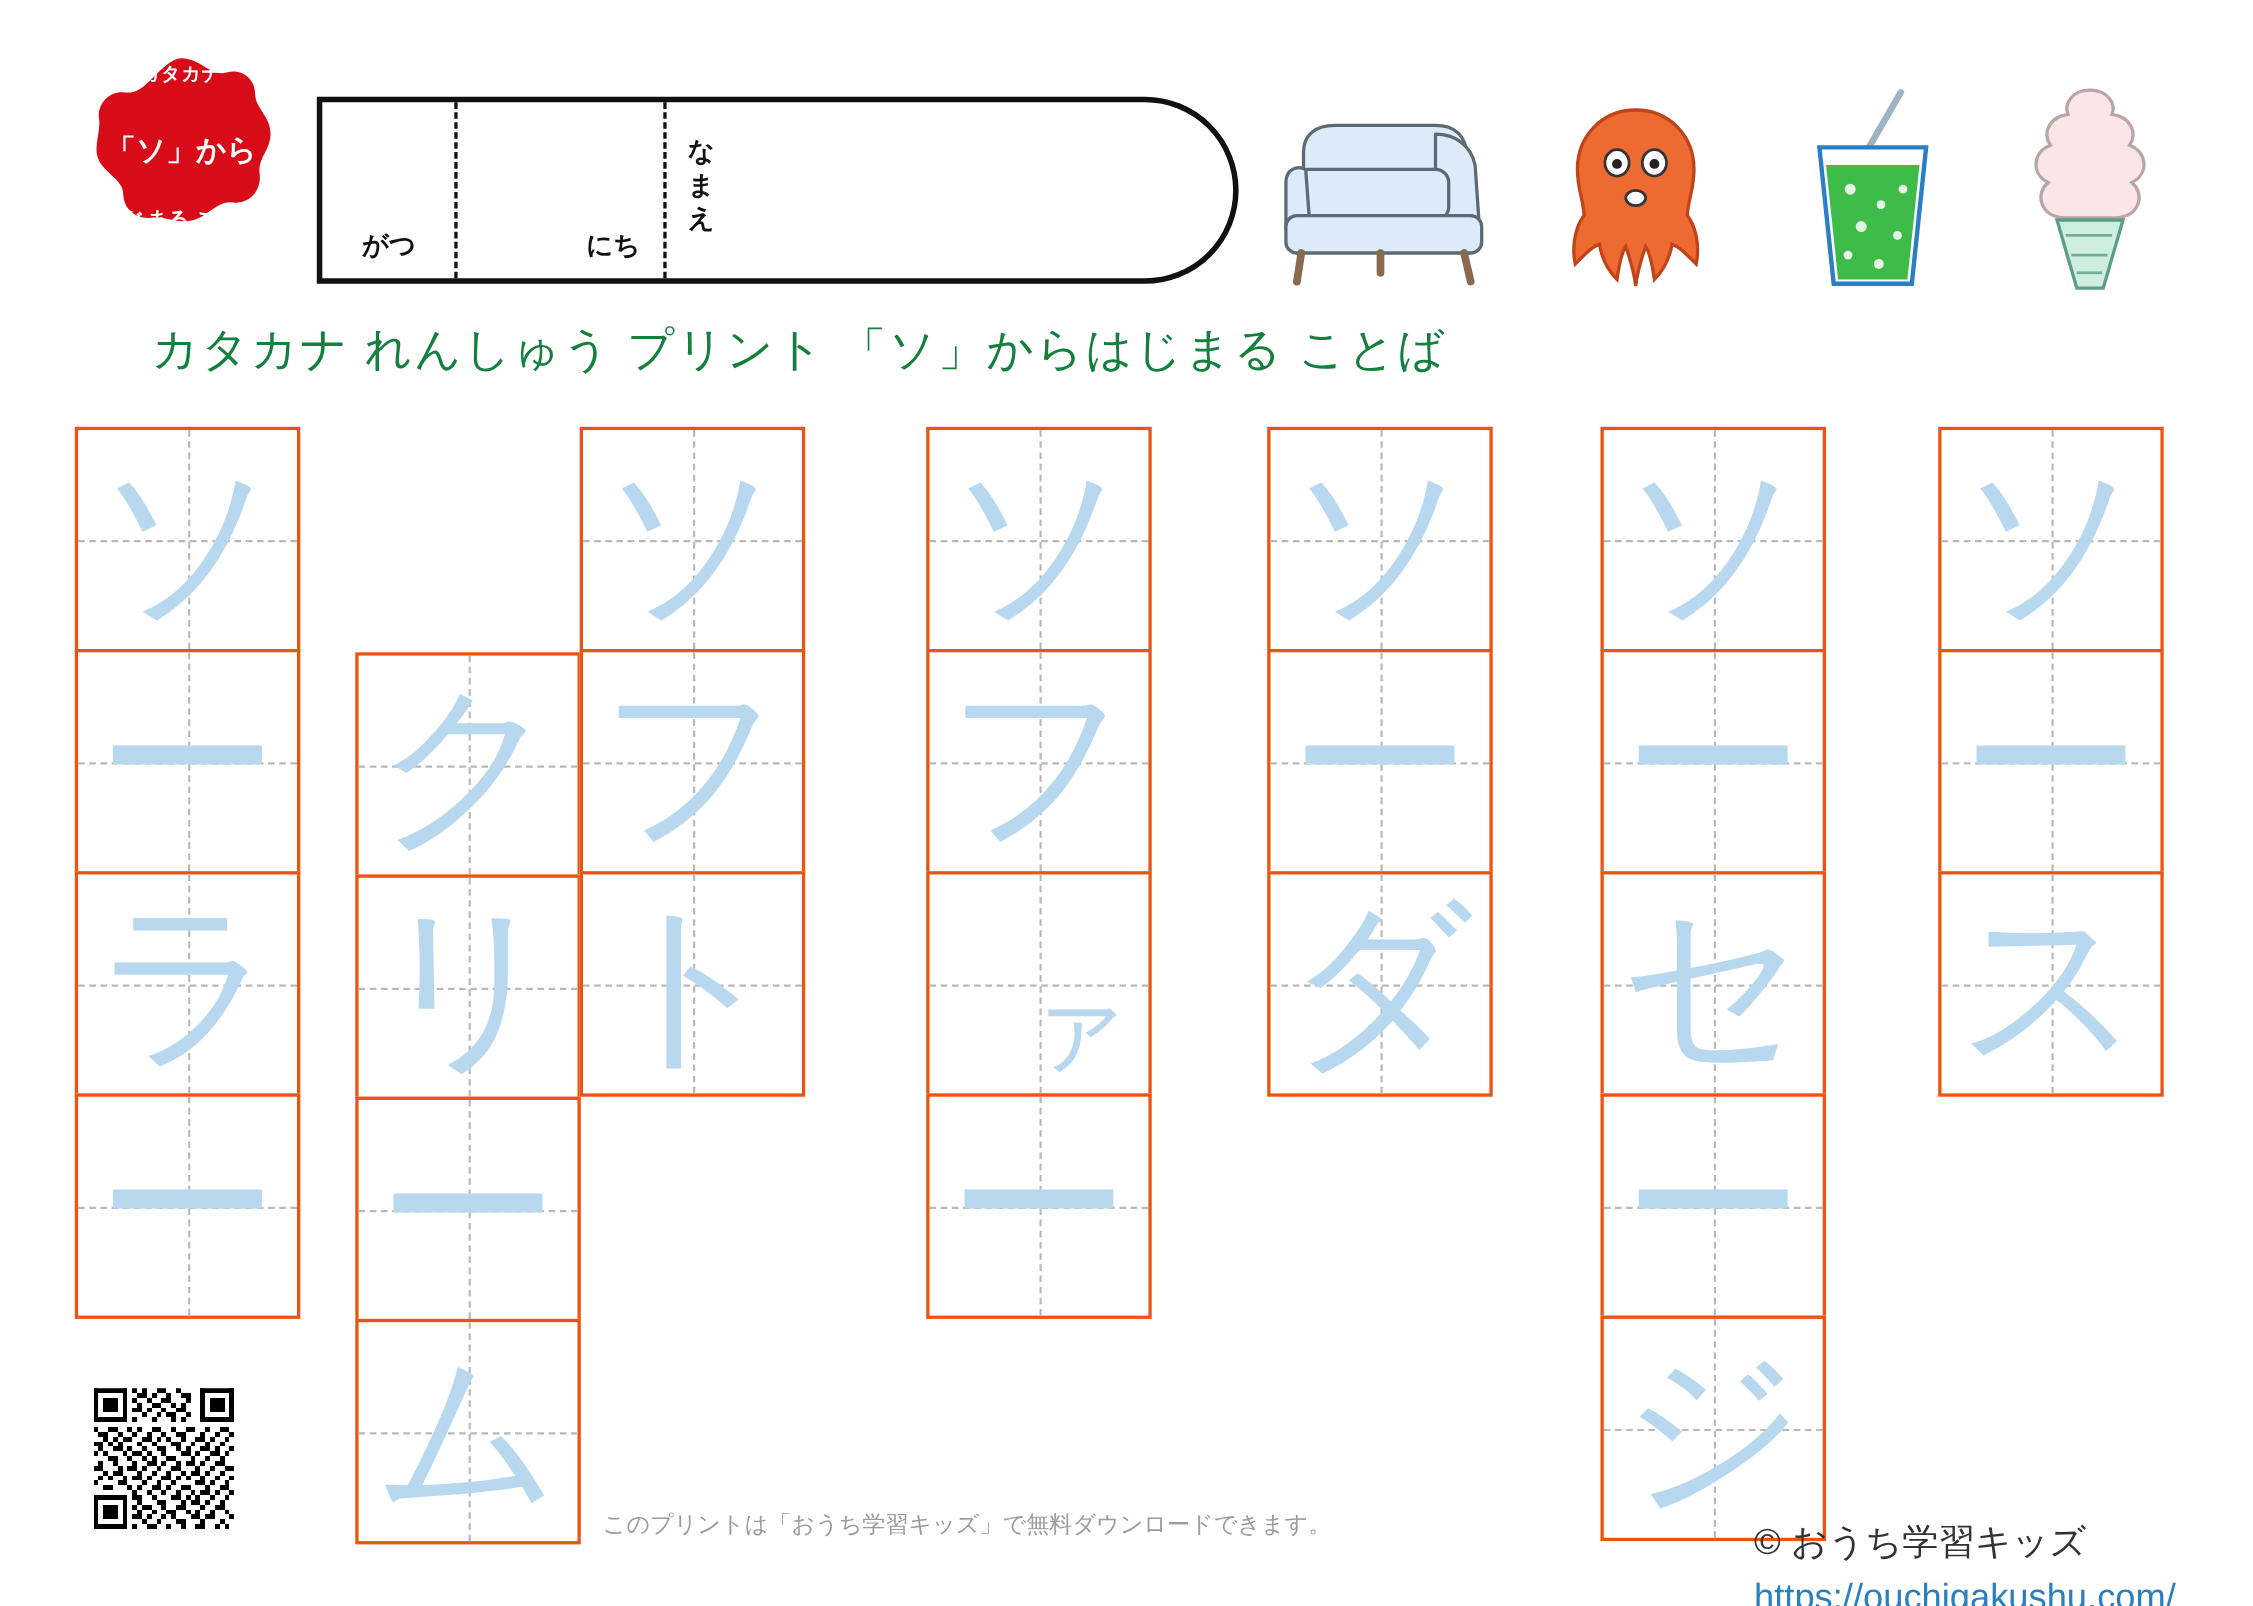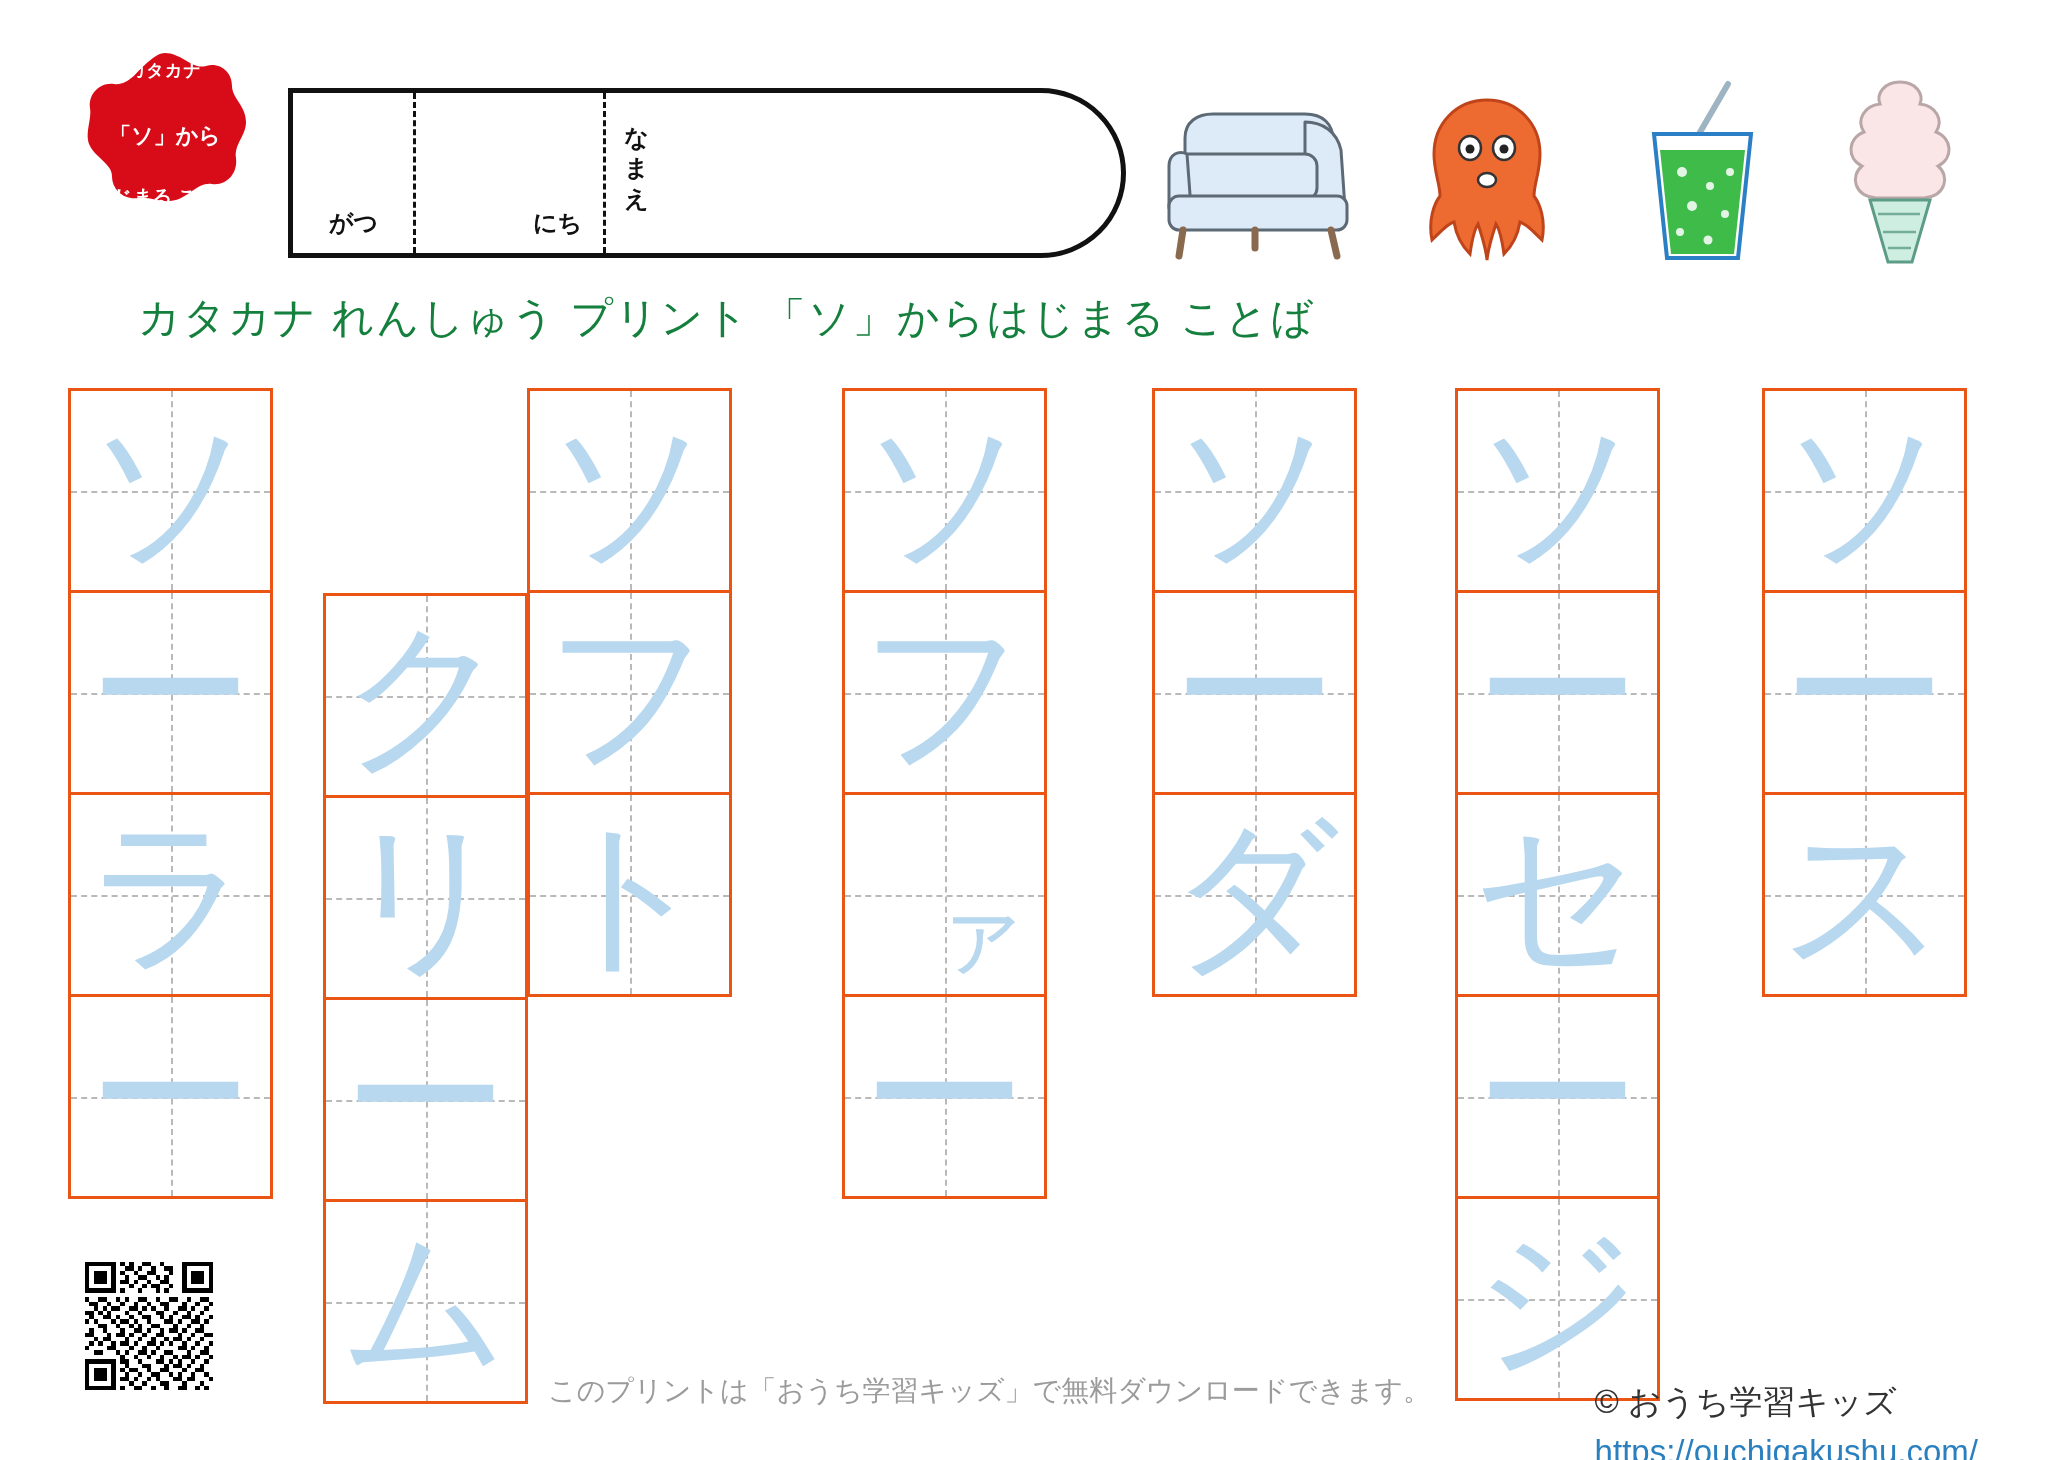--- a/index.html
+++ b/index.html
@@ -38,21 +38,21 @@
     display: flex;
     flex-direction: column;
     align-items: center;
     justify-content: center;
     color: #ffffff;
     text-align: center;
     line-height: 1.35;
     gap: 18px;
   }
   .badge-line1 { font-size: 17px; font-weight: bold; letter-spacing: 1px; }
-  .badge-line2 { font-size: 22px; font-weight: bold; margin-top: 20px; }
+  .badge-line2 { font-size: 27px; font-weight: bold; margin-top: 20px; }
   .badge-line3 { font-size: 19px; font-weight: bold; margin-top: 15px; }
 
   
   .namebox {
     position: absolute;
     left: 288px;
     top: 88px;
     width: 838px;
     height: 170px;
     border: 5px solid #111111;
@@ -167,21 +167,21 @@
     position: absolute;
     left: 85px;
     top: 1262px;
     width: 128px;
     height: 128px;
   }
   .footer-note {
     position: absolute;
     left: 548px;
     top: 1372px;
-    font-size: 28px;
+    font-size: 21px;
     color: #9b9b9b;
     white-space: nowrap;
   }
   .credit {
     position: absolute;
     right: 70px;
     top: 1377px;
     text-align: left;
     font-size: 33px;
     color: #333333;

